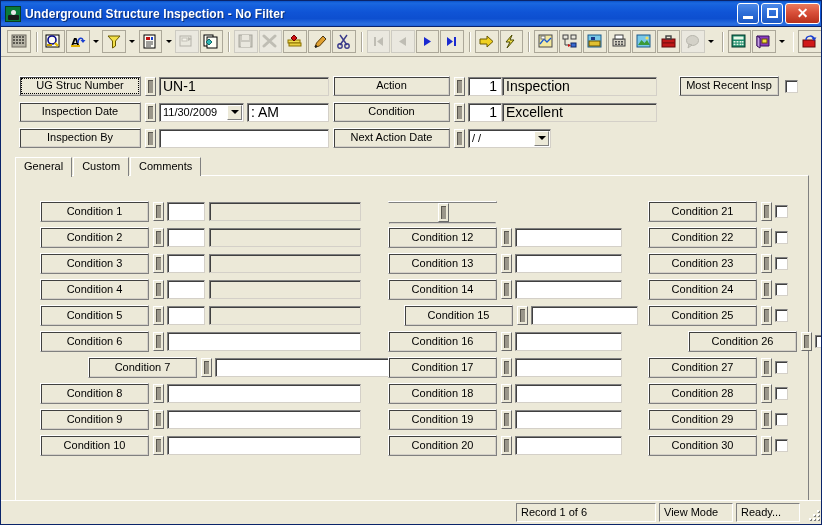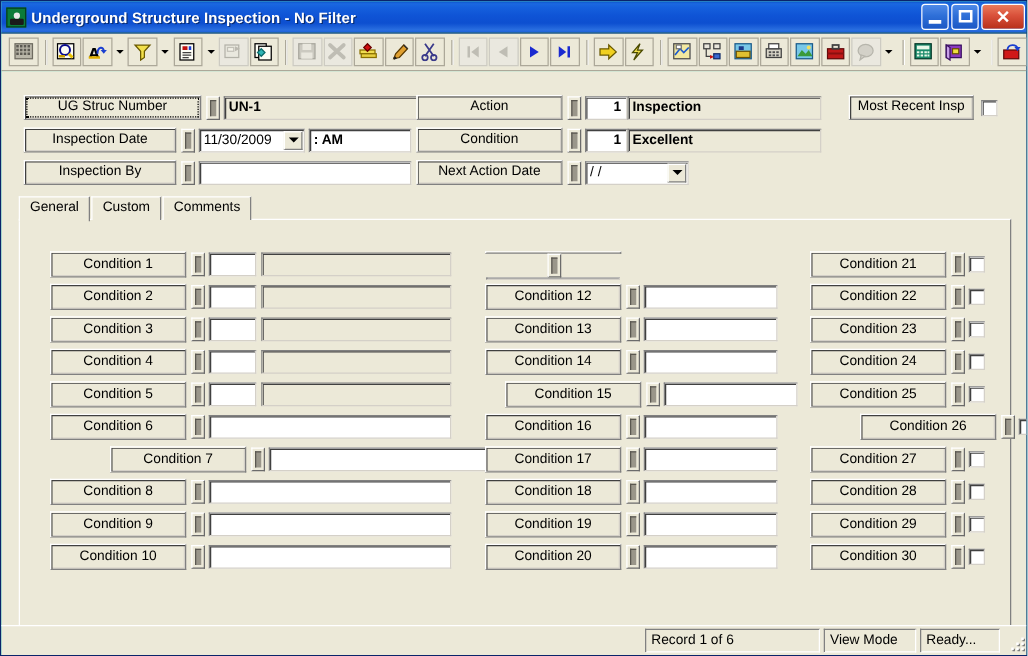--- a/index.html
+++ b/index.html
@@ -11,21 +11,21 @@
     font-family: "Liberation Sans", sans-serif;
     font-size: 11px;
     -webkit-font-smoothing: none;
   }
 
   .app-window {
     position: relative;
     width: 822px;
     height: 525px;
     box-sizing: border-box;
-    background: #5eead4;
+    background: #0c4a6e;
     border: 1px solid #0a246a;
     overflow: hidden;
   }
 
   
   .titlebar {
     position: absolute;
     left: 0; top: 0;
     width: 822px;
     height: 26px;
@@ -221,30 +221,29 @@
     background: #9a968a;
     border-left: 1px solid #5a5750;
     border-top: 1px solid #5a5750;
   }
 
   .txt {
     box-sizing: border-box;
     height: 19px;
     line-height: 17px;
     padding: 0 2px 0 3px;
-    font-size: 11px;
+    font-size: 14px;
     color: #000;
     background: #ffffff;
     border: 1px solid #808080;
     border-right-color: #d4d0c8;
     border-bottom-color: #d4d0c8;
     box-shadow: 1px 1px 0 #404040 inset;
     white-space: nowrap;
     overflow: hidden;
-    font-weight: bold;
   }
   .txt.ro { background: #ece9d8; }
   .txt.num { text-align: right; padding-right: 4px; }
 
   .combo {
     box-sizing: border-box;
     height: 19px;
     background: #ffffff;
     border: 1px solid #808080;
     border-right-color: #d4d0c8;
@@ -651,21 +650,21 @@
           <rect x="1" y="6" width="12" height="7" fill="#d01818" stroke="#600808"></rect>
           <path d="M4 6 C4 1 12 1 12 5" fill="none" stroke="#1a3fd0" stroke-width="1.5"></path>
           <path d="M12 7 l-2.5-3.5 h5 z" fill="#1a3fd0"></path>
         </svg>
     </div>
   </div>
 
   <div class="form-area">
 
     <div class="hdr-row" style="left:18px; top:19px;">
-      <div class="fld-label focused" style="width:142px;">UG Struc Number</div>
+      <div class="fld-label focused" style="width:122px;">UG Struc Number</div>
       <div class="gadget"></div>
       <div class="txt ro" style="width:170px;">UN-1</div>
     </div>
 
     <div class="hdr-row" style="left:18px; top:45px;">
       <div class="fld-label" style="width:122px;">Inspection Date</div>
       <div class="gadget"></div>
       <div class="combo" style="width:85px;">
         <span>11/30/2009</span>
         <i class="dd"></i>

